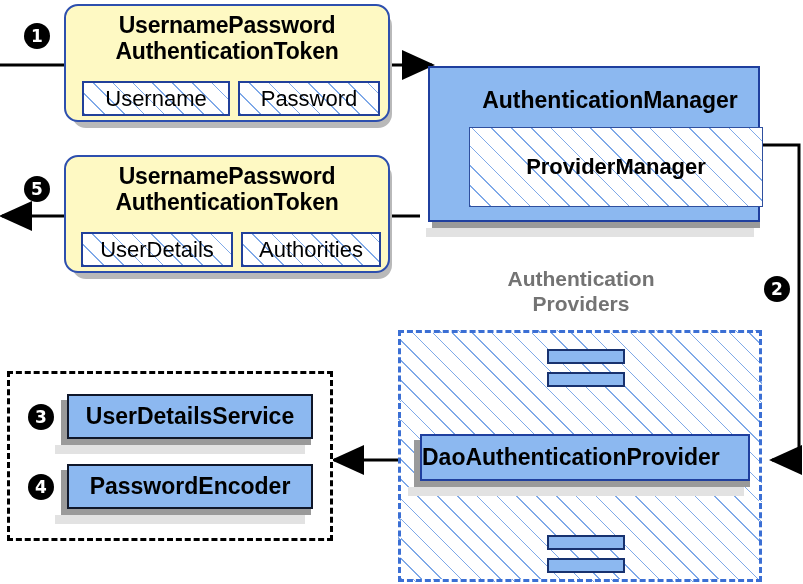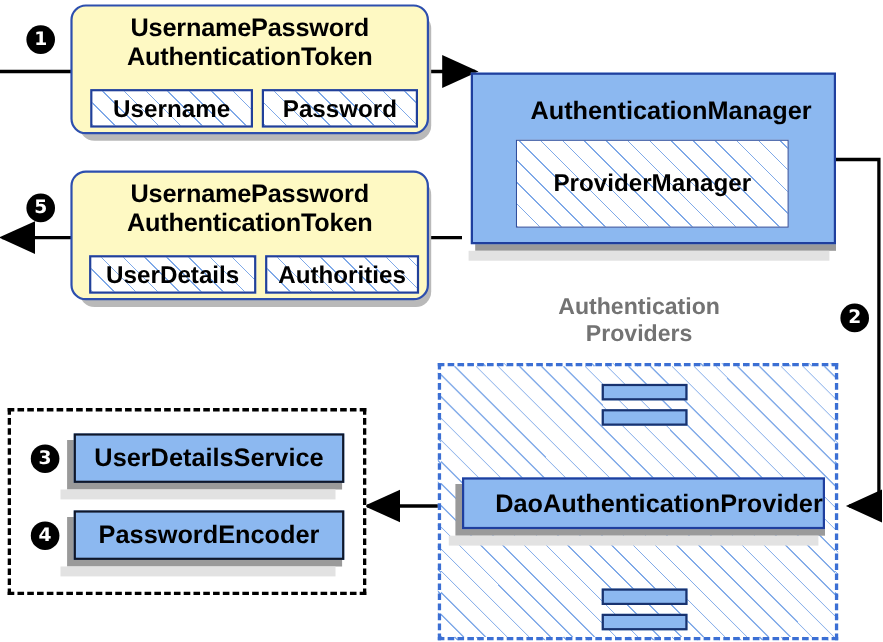--- a/index.html
+++ b/index.html
@@ -65,21 +65,21 @@
     color: #000000;
     letter-spacing: -0.2px;
   }
   .field-box {
     position: absolute;
     border: 2px solid #21409a;
     box-sizing: border-box;
     display: flex;
     align-items: center;
     justify-content: center;
-    font-weight: bold;
+    font-weight: normal;
     font-size: 22px;
     color: #000000;
   }
 
   
   .rect-title {
     position: absolute;
     left: 0; right: 0;
     text-align: center;
     font-weight: bold;
@@ -228,21 +228,21 @@
     <div class="token-title" style="top:32px;">AuthenticationToken</div>
     <div class="field-box hatch" style="left:16px; top:75px; width:148px; height:35px;">Username</div>
     <div class="field-box hatch" style="left:172px; top:75px; width:142px; height:35px;">Password</div>
   </div>
   <div class="bullet" style="left:24px; top:23px;">1</div>
 
   <div class="shadow-block" style="left:432px; top:72px; width:328px; height:156px;"></div>
   <div class="shadow-block2" style="left:426px; top:228px; width:328px; height:9px;"></div>
   <div class="blue-fill abs" style="left:428px; top:66px; width:332px; height:156px;">
     <div class="rect-title" style="top:19px;padding-left:32px;">AuthenticationManager</div>
-    <div class="inner-hatch-box hatch" style="left:39px; top:59px; width:248px; height:80px;">ProviderManager</div>
+    <div class="inner-hatch-box hatch" style="left:39px; top:59px; width:294px; height:80px;">ProviderManager</div>
   </div>
 
   <div class="token-card-shadow abs" style="left:72px; top:163px; width:320px; height:116px;"></div>
   <div class="token-card abs" style="left:64px; top:155px; width:326px; height:118px;">
     <div class="token-title" style="top:6px;">UsernamePassword</div>
     <div class="token-title" style="top:32px;">AuthenticationToken</div>
     <div class="field-box hatch" style="left:15px; top:75px; width:152px; height:35px;">UserDetails</div>
     <div class="field-box hatch" style="left:175px; top:75px; width:140px; height:35px;">Authorities</div>
   </div>
   <div class="bullet" style="left:24px; top:176px;">5</div>
@@ -257,21 +257,21 @@
 
     <div class="mini-bar" style="left:146px; top:16px; width:78px; height:15px;"></div>
     <div class="mini-bar" style="left:146px; top:39px; width:78px; height:15px;"></div>
 
     <div class="mini-bar" style="left:146px; top:202px; width:78px; height:15px;"></div>
     <div class="mini-bar" style="left:146px; top:225px; width:78px; height:15px;"></div>
   </div>
 
   <div class="shadow-block" style="left:414px; top:440px; width:336px; height:47px;"></div>
   <div class="shadow-block2" style="left:408px; top:487px; width:336px; height:9px;"></div>
-  <div class="blue-fill abs" style="left:420px; top:434px; width:330px; height:47px; display:flex; align-items:center; justify-content:flex-end;">
+  <div class="blue-fill abs" style="left:420px; top:434px; width:330px; height:47px; display:flex; align-items:center; justify-content:flex-start;">
     <span style="font-weight:bold; font-size:23px; color:#000;">DaoAuthenticationProvider</span>
   </div>
 
   <div class="dashed-black" style="left:7px; top:371px; width:326px; height:170px;"></div>
 
   <div class="shadow-block" style="left:61px; top:400px; width:250px; height:45px;"></div>
   <div class="shadow-block2" style="left:55px; top:445px; width:250px; height:9px;"></div>
   <div class="chip" style="left:67px; top:394px; width:246px; height:45px;">
     <span>UserDetailsService</span>
   </div>

